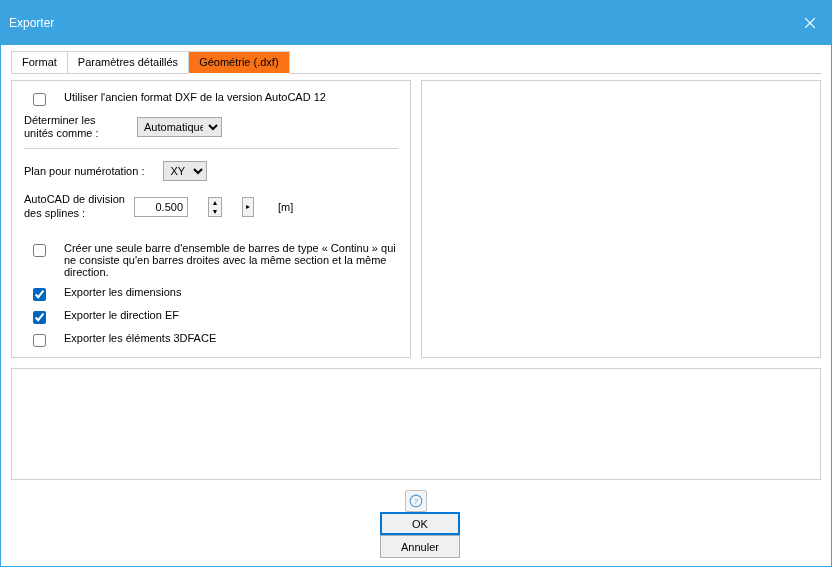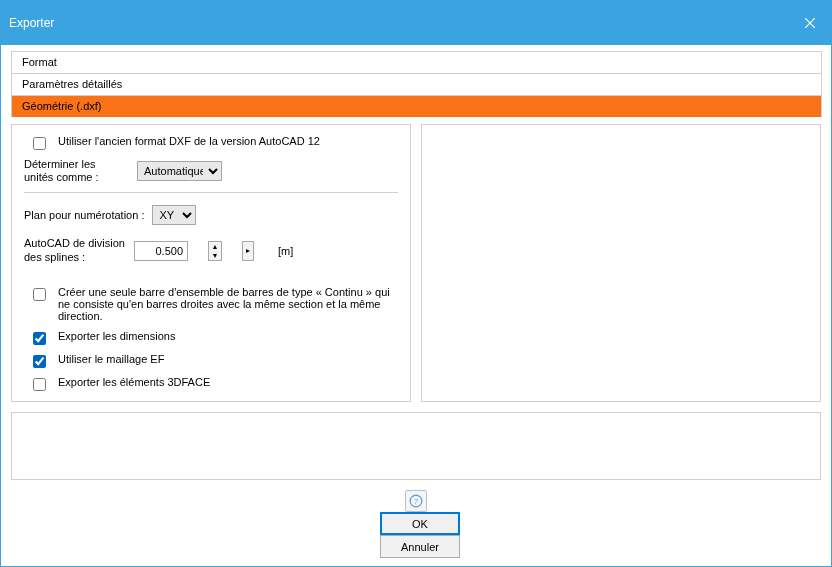--- a/index.html
+++ b/index.html
@@ -3,36 +3,36 @@
 <meta charset="utf-8">
 <style>
 * { box-sizing: border-box; margin: 0; padding: 0; font-family: "Segoe UI", Tahoma, Arial, sans-serif; font-size: 11px; }
 body { background: #fff; }
 .window { width: 832px; height: 567px; border: 1px solid #3ba3e0; display: flex; flex-direction: column; }
 .titlebar { height: 44px; background: #3ba3e0; display: flex; align-items: center; padding: 0 0 0 8px; color: #fff; }
 .titlebar .title { flex: 1; font-size: 12px; }
 .titlebar .closebtn { width: 42px; height: 28px; display: flex; align-items: center; justify-content: center; cursor: pointer; }
 .titlebar .closebtn svg { stroke: #fff; stroke-width: 1.2; }
 .body { flex: 1; background: #fff; padding: 6px 10px 8px 10px; display: flex; flex-direction: column; }
-.tabs { display: flex; border-bottom: none; flex-direction: column; }
+.tabs { display: flex; border-bottom: none; }
 .tab { padding: 4px 10px 5px; border: 1px solid #d0d0d0; border-bottom: none; background: #fff; margin-right: -1px; color: #000; cursor: pointer; }
 .tab.active { background: #f97316; border-bottom: 1px solid #fff; position: relative; z-index: 2; }
 .tab.inactive { background: #fff; }
 .content-row { display: flex; gap: 10px; border-top: 1px solid #d0d0d0; margin-top: -1px; padding-top: 6px; }
 .panel { border: 1px solid #d0d0d0; flex: 1; padding: 10px 12px; }
 .panel.left { min-height: 270px; }
 .panel.right { min-height: 270px; }
 .row { display: flex; align-items: center; margin-bottom: 8px; }
-.chk { display: flex; align-items: flex-start; margin-bottom: 8px; gap: 12px; padding-left: 9px; }
+.chk { display: flex; align-items: flex-start; margin-bottom: 8px; gap: 18px; padding-left: 9px; }
 .chk input { margin-top: 2px; width: 13px; height: 13px; accent-color: #0067c0; }
 .lbl { color: #000; }
 .twoline-label { width: 90px; line-height: 1.2; }
 select { border: 1px solid #a7a7a7; background: #e9e9e9; height: 20px; font-size: 11px; padding: 0 2px; }
 select.units { width: 85px; margin-left: 23px; }
-select.plane { width: 44px; }
+select.plane { width: 44px; margin-left: 11px; }
 .hr { border: none; border-top: 1px solid #d0d0d0; margin: 6px 0 12px; }
 .spin-wrap { display: flex; align-items: center; gap: 20px; }
 .spin-wrap input[type=text] { width: 54px; height: 20px; border: 1px solid #a7a7a7; text-align: right; padding: 0 4px; }
 .spin-btns { display: flex; flex-direction: column; border: 1px solid #a7a7a7; height: 20px; }
 .spin-btns div { width: 12px; height: 9px; display: flex; align-items: center; justify-content: center; background: #f3f3f3; font-size: 7px; cursor: pointer; }
 .step-right { width: 12px; height: 20px; border: 1px solid #a7a7a7; display: flex; align-items: center; justify-content: center; background: #f3f3f3; font-size: 8px; cursor: pointer; }
 .unit-lbl { margin-left: 4px; }
 .wide-panel { border: 1px solid #d0d0d0; margin-top: 10px; flex: 1; }
 .footer { display: flex; align-items: center; padding-top: 10px; flex-direction: column; }
 .helpbtn { width: 22px; height: 22px; border: 1px solid #c0c0c0; border-radius: 2px; display: flex; align-items: center; justify-content: center; cursor: pointer; background: #f5f5f5; }
@@ -96,21 +96,21 @@
         <div class="chk">
           <input type="checkbox" style="">
           <span class="lbl">Créer une seule barre d'ensemble de barres de type « Continu » qui ne consiste qu'en barres droites avec la même section et la même direction.</span>
         </div>
         <div class="chk">
           <input type="checkbox" checked="" style="">
           <span class="lbl">Exporter les dimensions</span>
         </div>
         <div class="chk">
           <input type="checkbox" checked="" style="">
-          <span class="lbl">Utiliser le maillage EF</span>
+          <span class="lbl">Exporter le direction EF</span>
         </div>
         <div class="chk" style="margin-bottom:0">
           <input type="checkbox" style="">
           <span class="lbl">Exporter les éléments 3DFACE</span>
         </div>
       </div>
       <div class="panel right"></div>
     </div>
 
     <div class="wide-panel"></div>

